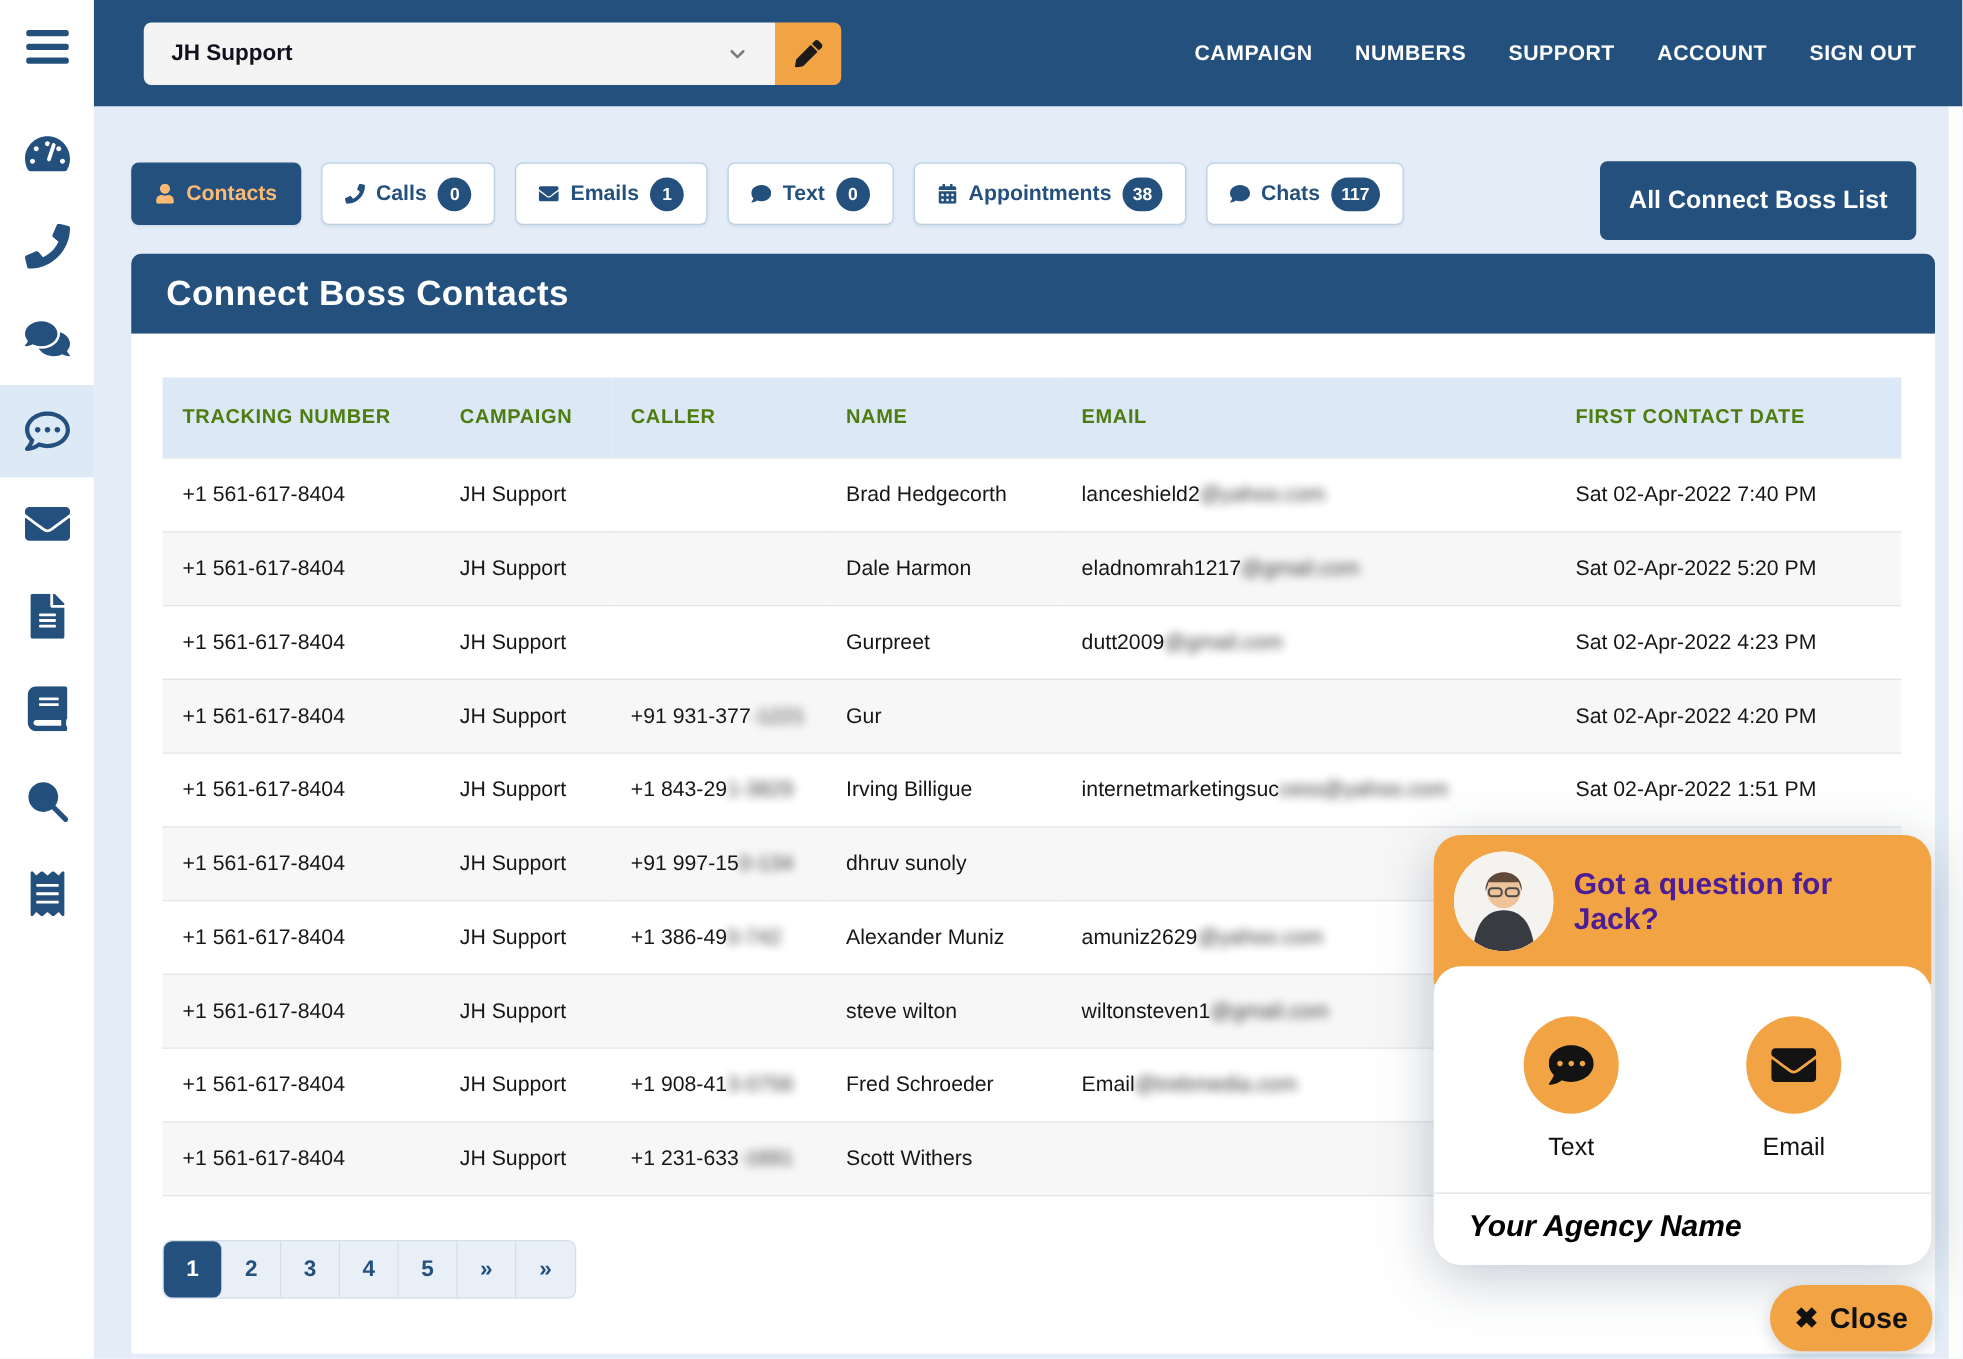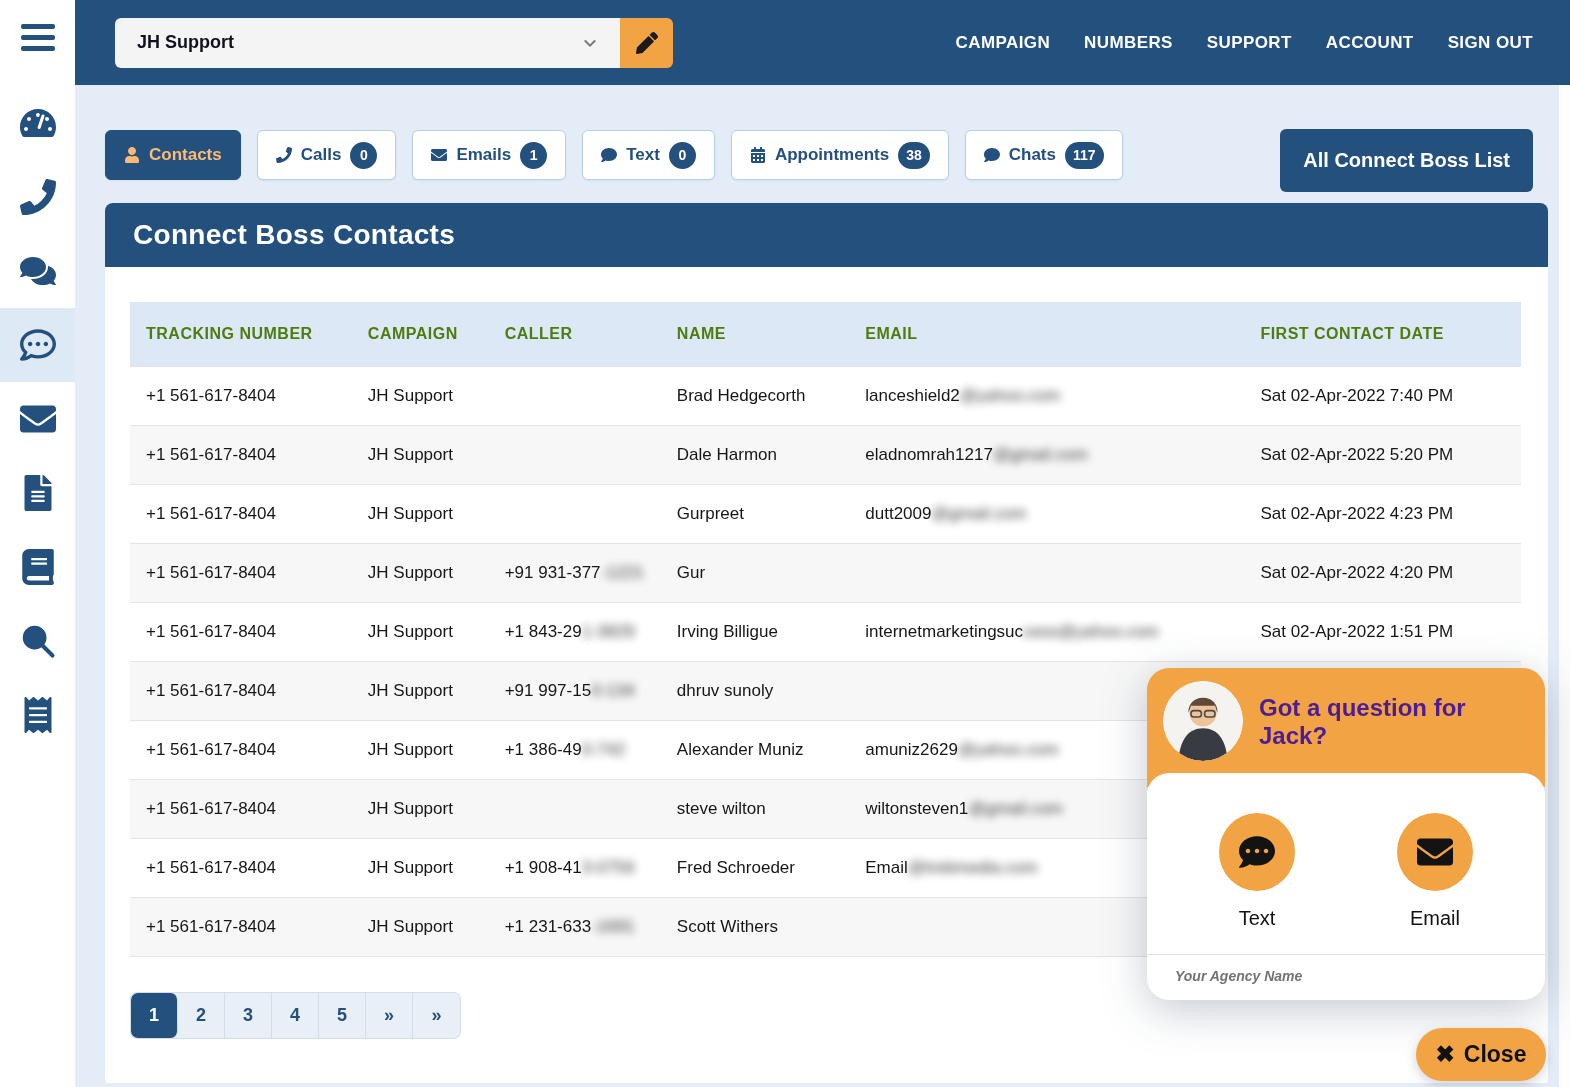--- a/index.html
+++ b/index.html
@@ -56,21 +56,21 @@
   .chat-header { height:119px; background:#f2a445; border-radius:22px 22px 0 0; position:relative; }
   .chat-avatar { position:absolute; left:16px; top:13px; width:80px; height:80px; border-radius:50%; overflow:hidden; }
   .chat-avatar svg { width:80px; height:80px; display:block; }
   .chat-title { position:absolute; left:112px; right:14px; top:0; height:107px; display:flex; align-items:center; justify-content:center; font-size:24px; font-weight:bold; color:#4c1d95; }
   .chat-body { background:#fff; border-radius:22px; margin-top:-14px; position:relative; padding-top:40px; }
   .chat-actions { display:flex; justify-content:center; gap:102px; }
   .chat-action { display:flex; flex-direction:column; align-items:center; cursor:pointer; }
   .chat-action .circle { width:76px; height:78px; background:#f2a445; border-radius:50%; display:flex; align-items:center; justify-content:center; }
   .chat-action .circle svg { width:36px; height:36px; fill:#131313; }
   .chat-action .action-label { margin-top:16px; font-size:20px; color:#111; }
-  .chat-footer { margin-top:24px; border-top:1px solid #e2e2e2; padding:13px 0 16px 28px; font-style:italic; font-weight:bold; font-size:14px; color:#737373; }
+  .chat-footer { margin-top:24px; border-top:1px solid #e2e2e2; padding:13px 0 16px 28px; font-style:italic; font-weight:bold; font-size:24px; color:#000000; }
   .close-btn { position:absolute; left:1416px; top:1028px; width:130px; height:53px; background:#f2a445; border:none; border-radius:28px; display:flex; align-items:center; justify-content:center; gap:9px; font-size:23px; font-weight:bold; color:#111; font-family:inherit; cursor:pointer; z-index:21; box-shadow:0 4px 12px rgba(20,40,70,.2); }
   
   .scroll-strip { position:absolute; right:0; top:85px; bottom:0; width:11px; background:#fdfdfb; z-index:4; }
 </style>
 </head>
 <body>
 
 <div class="sidebar">
   <div class="hamburger">
     <span class="bar"></span>

